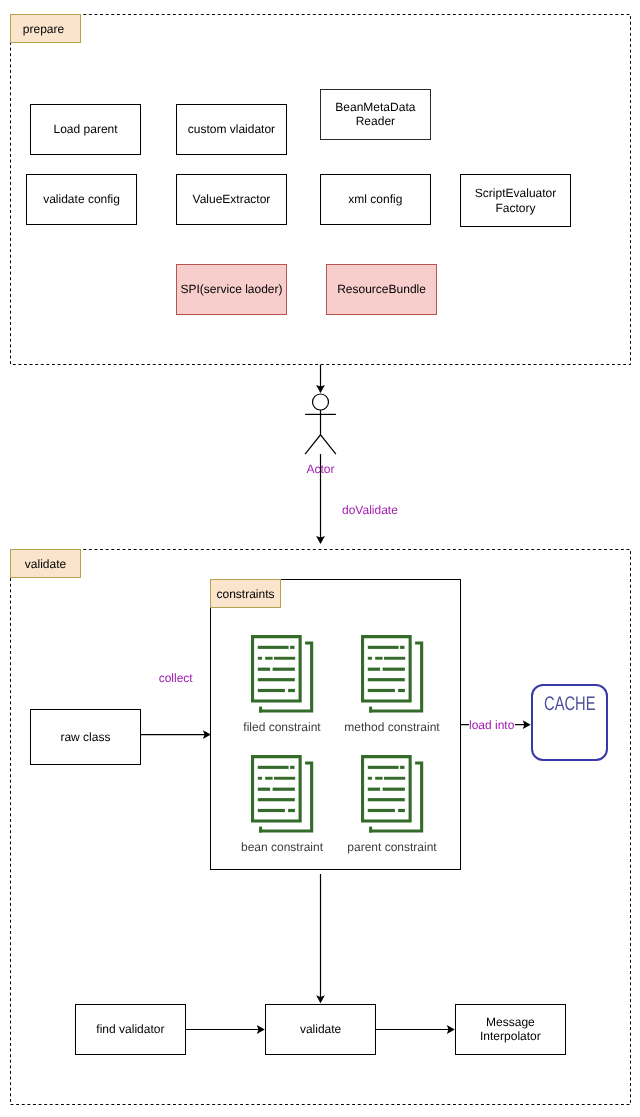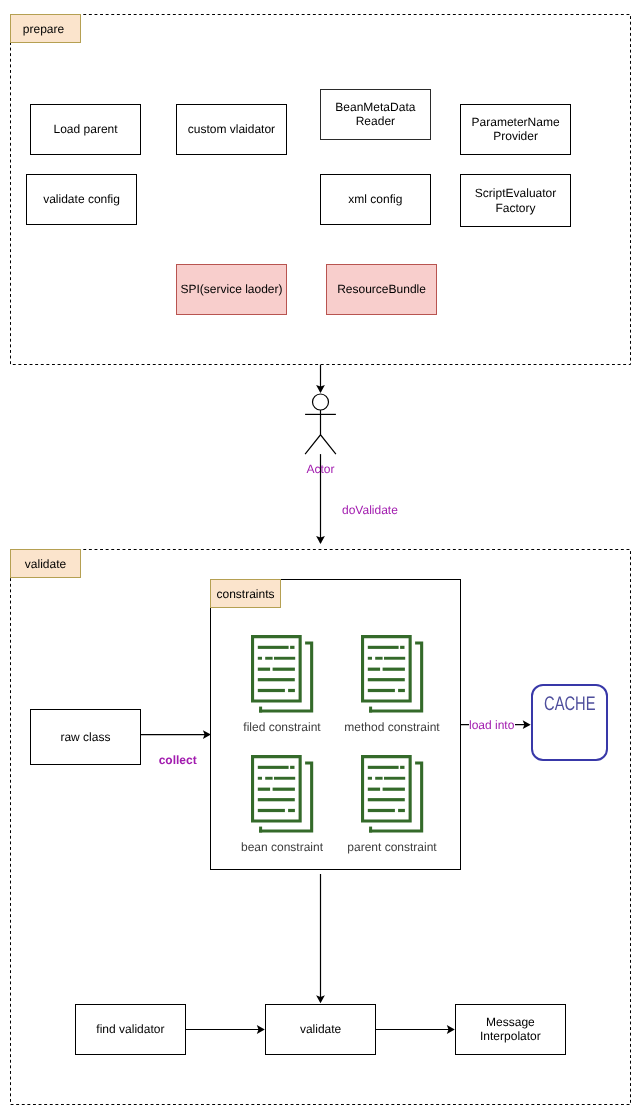--- a/index.html
+++ b/index.html
@@ -66,21 +66,21 @@
   #ci-2{left:227px;top:755px;}
   #ci-3{left:337px;top:755px;}
   .docwrap{display:block;position:absolute;left:24px;top:0;width:63px;height:78px;}
   .cilabel{display:block;position:absolute;left:-10px;top:85.5px;width:130px;
     text-align:center;font-size:12px;color:#3d3d3d;line-height:1;}
 
   
   .elabel{position:absolute;font-size:12px;color:#a21caf;line-height:1;white-space:nowrap;}
   #el-actor{left:306.5px;top:462.5px;}
   #el-dovalidate{left:342px;top:504px;}
-  #el-collect{left:158.7px;top:754px;font-weight:bold;}
+  #el-collect{left:158.7px;top:672px;}
   #el-loadinto{left:468.6px;top:719.2px;background:#fff;padding:0 0.4px;}
 </style>
 </head>
 <body>
 
 <div id="stage">
 
   <svg class="layer" id="groups-layer" viewBox="0 0 640 1117">
     <rect x="10.5" y="14.5" width="620" height="350" fill="none" stroke="#000" stroke-width="1" stroke-dasharray="2.9 2.7"></rect>
     <rect x="10.5" y="549.5" width="620" height="555" fill="none" stroke="#000" stroke-width="1" stroke-dasharray="2.9 2.7"></rect>
@@ -99,26 +99,25 @@
   <div class="nbox" id="b-loadconfig">
     <span class="tx">Load parent</span>
     </div>
   <div class="nbox" id="b-customval">
     <span class="tx">custom vlaidator</span>
     </div>
   <div class="nbox thick" id="b-beanmeta">
     <span class="tx ml">BeanMetaData
 Reader</span>
     </div>
-  <div class="nbox" id="b-paramname">
-    <span class="tx ml">ParameterName
-Provider</span>
-    </div>
   <div class="nbox" id="b-validateconfig">
     <span class="tx">validate config</span>
+    </div>
+  <div class="nbox" id="b-valueextractor">
+    <span class="tx">ValueExtractor</span>
     </div>
   <div class="nbox" id="b-xmlconfig">
     <span class="tx">xml config</span>
     </div>
   <div class="nbox" id="b-scripteval">
     <span class="tx ml">ScriptEvaluator
 Factory</span>
     </div>
 
   <div class="pbox" id="b-spi">

